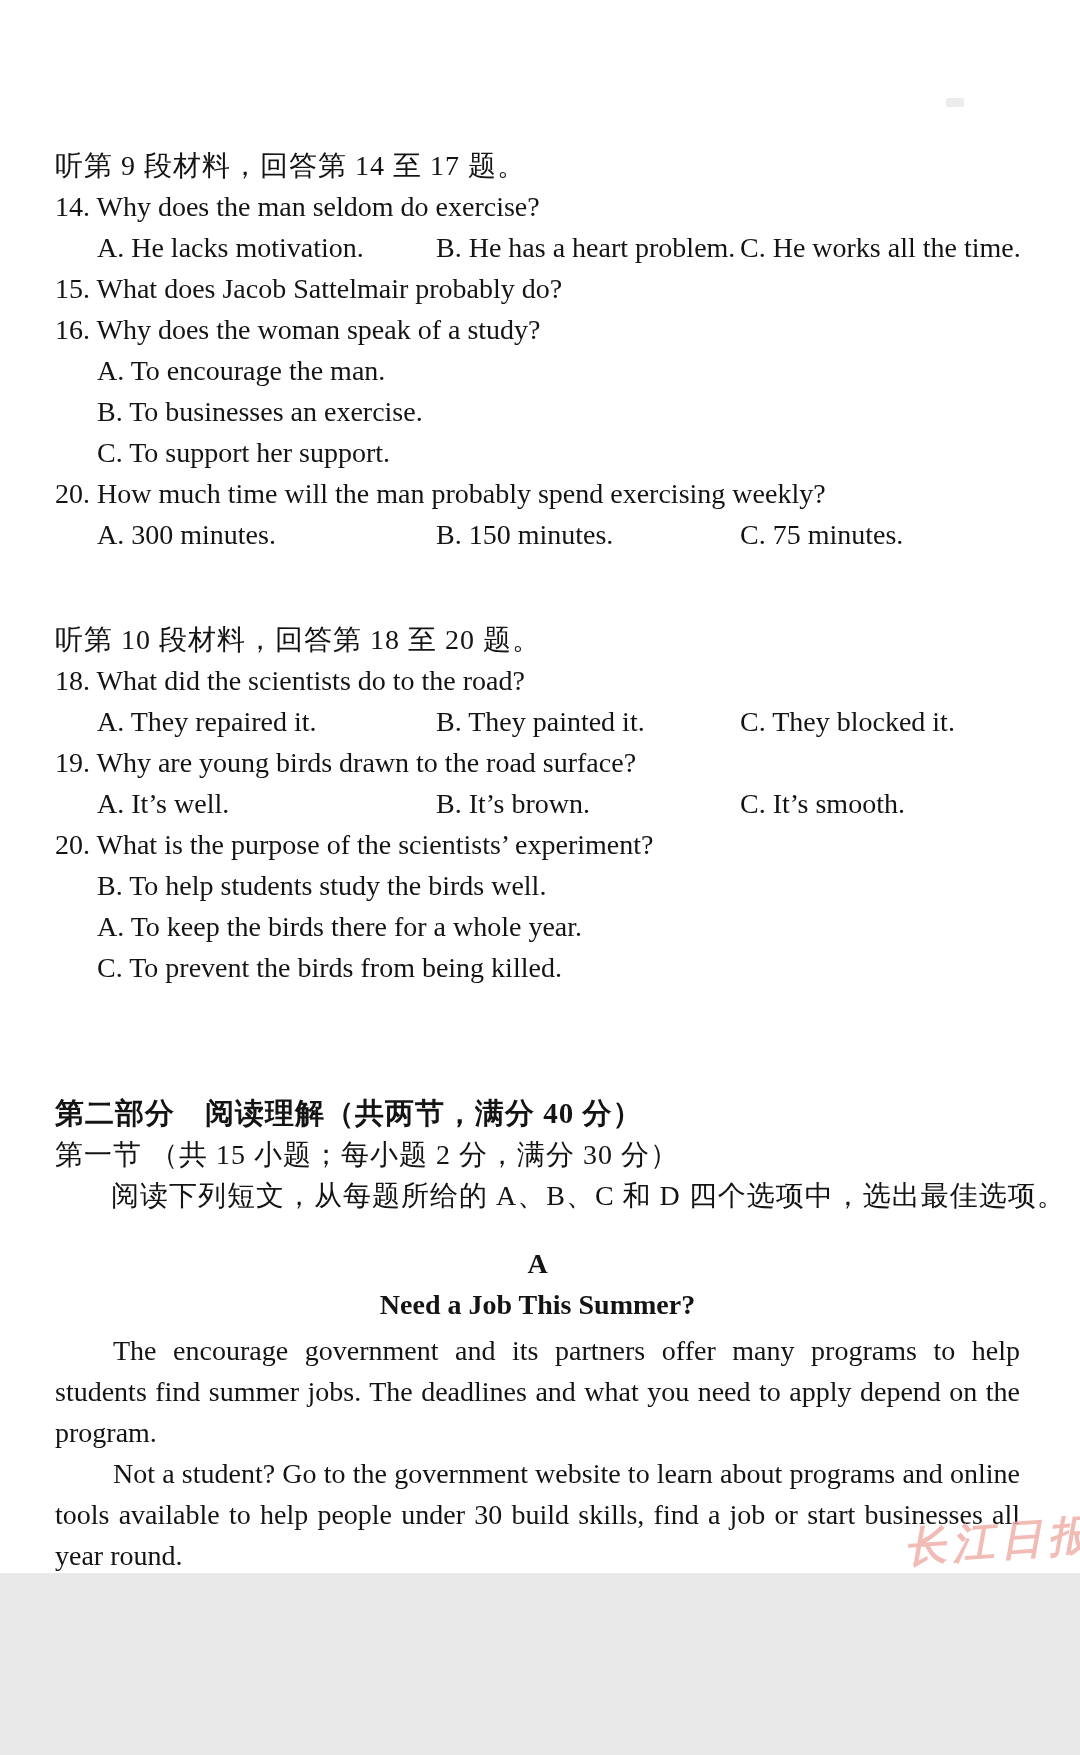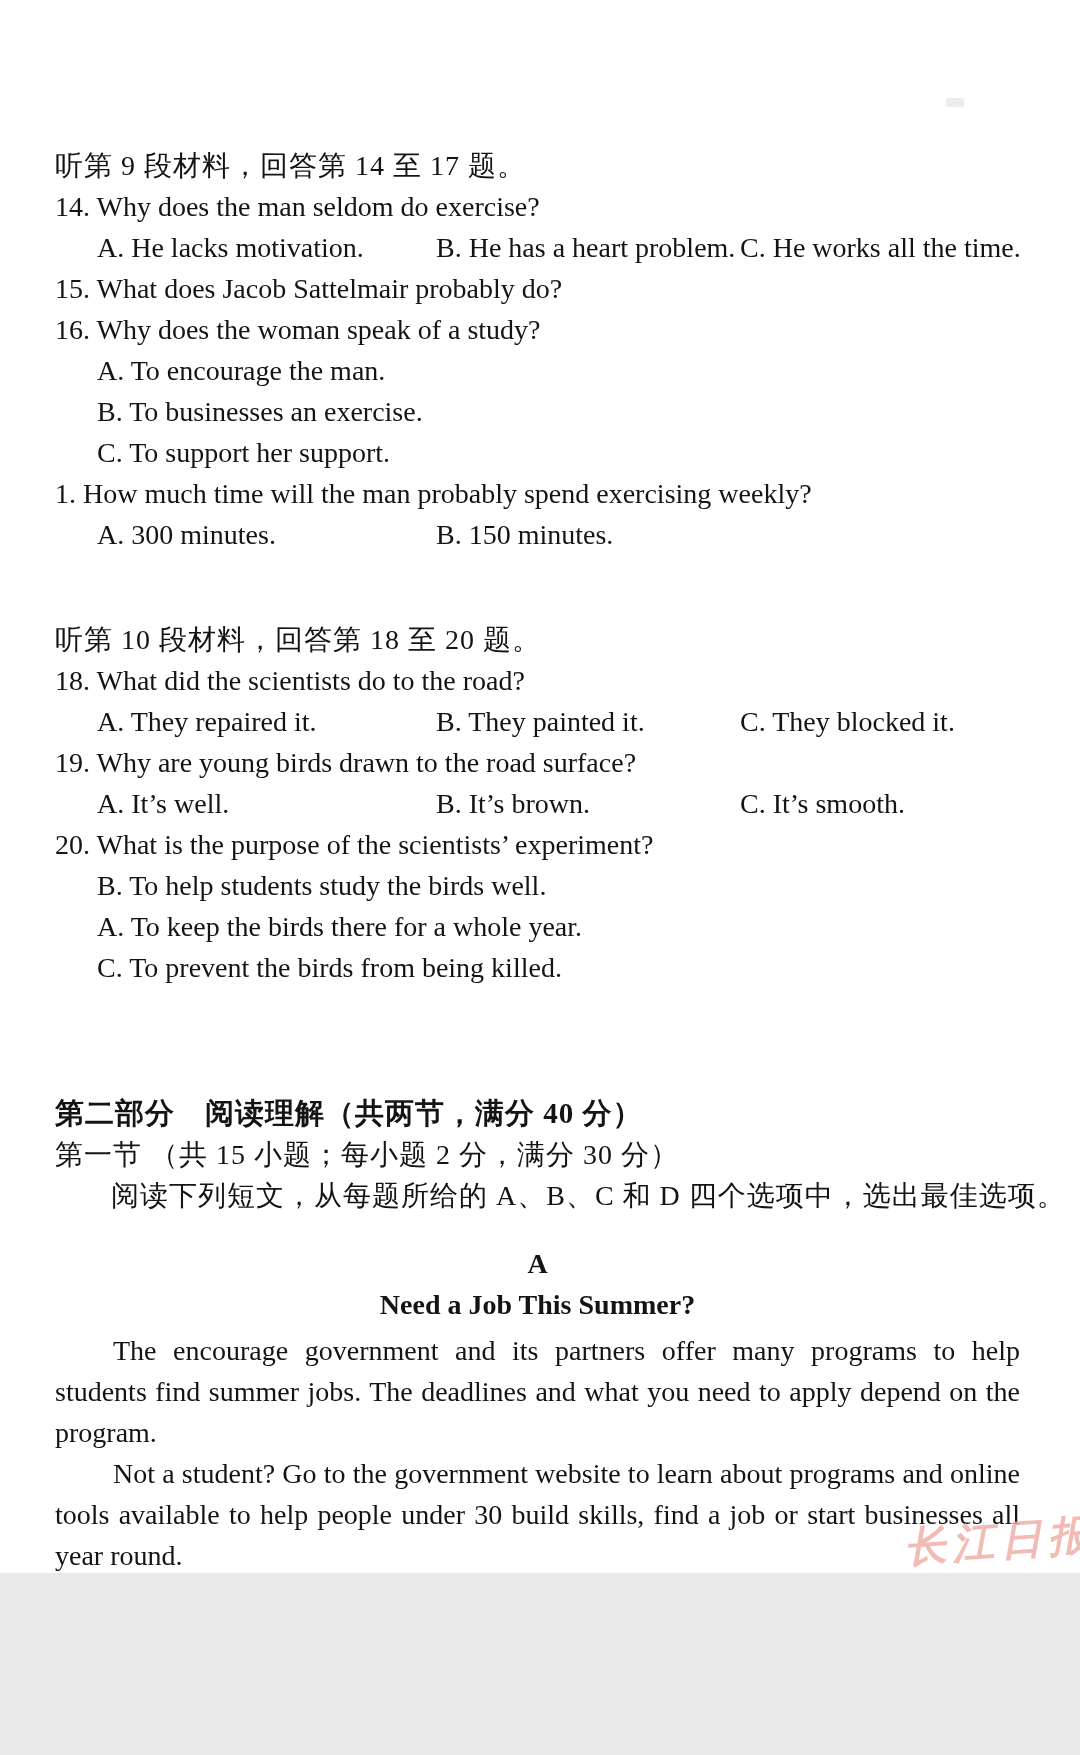--- a/index.html
+++ b/index.html
@@ -92,24 +92,25 @@
       <span>C. He works all the time.</span>
     </div>
 
     <div class="line">15. What does Jacob Sattelmair probably do?</div>
 
     <div class="line">16. Why does the woman speak of a study?</div>
     <div class="line opt-stack">A. To encourage the man.</div>
     <div class="line opt-stack">B. To businesses an exercise.</div>
     <div class="line opt-stack">C. To support her support.</div>
 
-    <div class="line">1. How much time will the man probably spend exercising weekly?</div>
+    <div class="line">20. How much time will the man probably spend exercising weekly?</div>
     <div class="line opt-row">
       <span>A. 300 minutes.</span>
       <span>B. 150 minutes.</span>
+      <span>C. 75 minutes.</span>
     </div>
 
     <div class="spacer-64"></div>
 
     <div class="line cn">听第 10 段材料，回答第 18 至 20 题。</div>
 
     <div class="line">18. What did the scientists do to the road?</div>
     <div class="line opt-row">
       <span>A. They repaired it.</span>
       <span>B. They painted it.</span>

